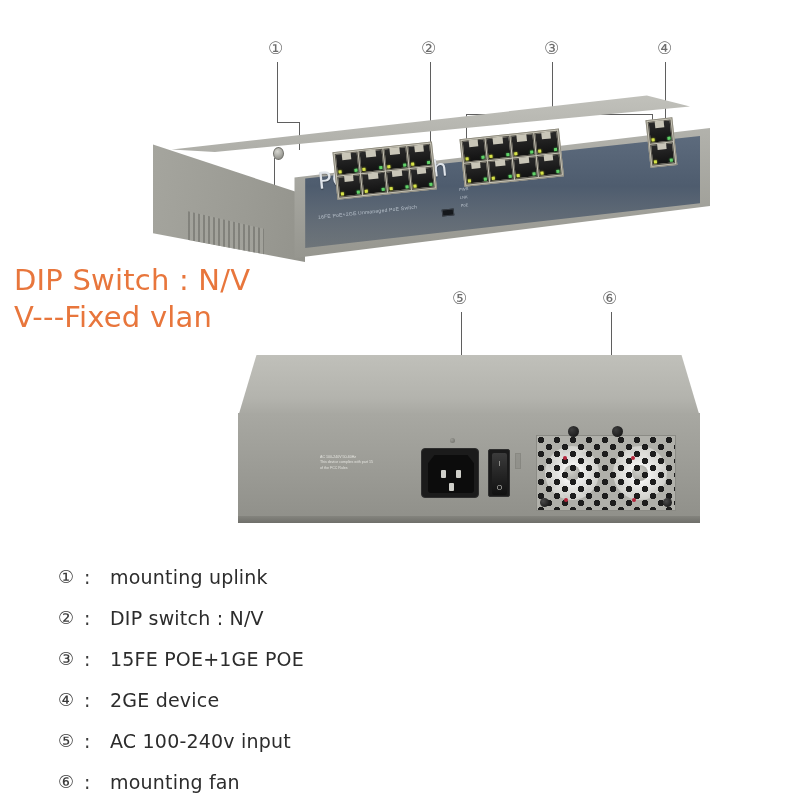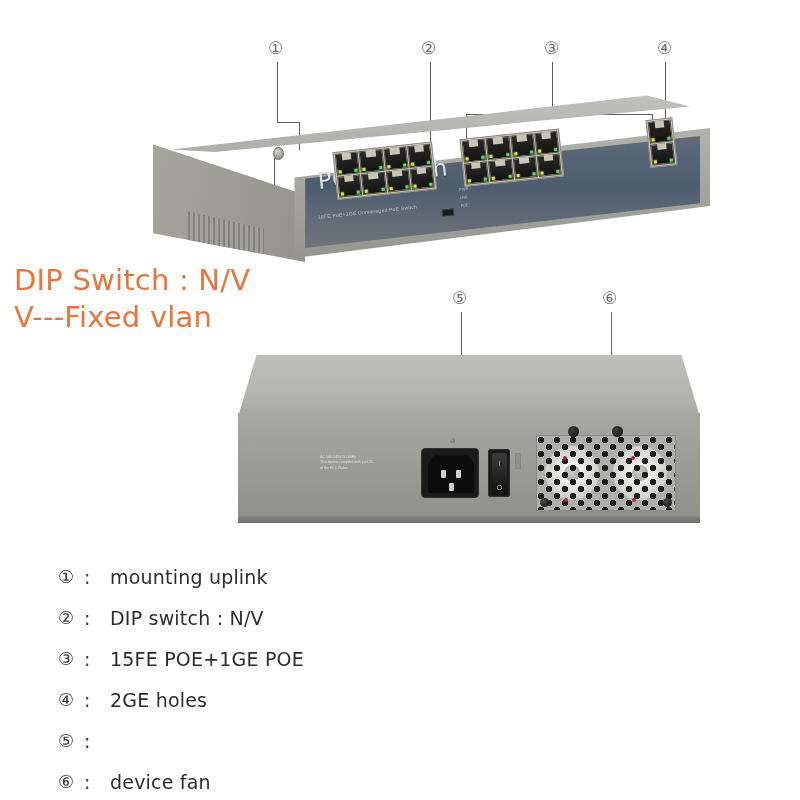--- a/index.html
+++ b/index.html
@@ -590,26 +590,27 @@
       <span class="leg-text">DIP switch : N/V</span>
     </div>
     <div class="leg-row">
       <span class="leg-num">③</span>
       <span class="leg-colon">:</span>
       <span class="leg-text">15FE POE+1GE POE</span>
     </div>
     <div class="leg-row">
       <span class="leg-num">④</span>
       <span class="leg-colon">:</span>
-      <span class="leg-text">2GE holes</span>
+      <span class="leg-text">2GE device</span>
     </div>
     <div class="leg-row">
       <span class="leg-num">⑤</span>
       <span class="leg-colon">:</span>
+      <span class="leg-text">AC 100-240v input</span>
     </div>
     <div class="leg-row">
       <span class="leg-num">⑥</span>
       <span class="leg-colon">:</span>
-      <span class="leg-text">device fan</span>
+      <span class="leg-text">mounting fan</span>
     </div>
   </div>
 
 </div>
 
 </body></html>

